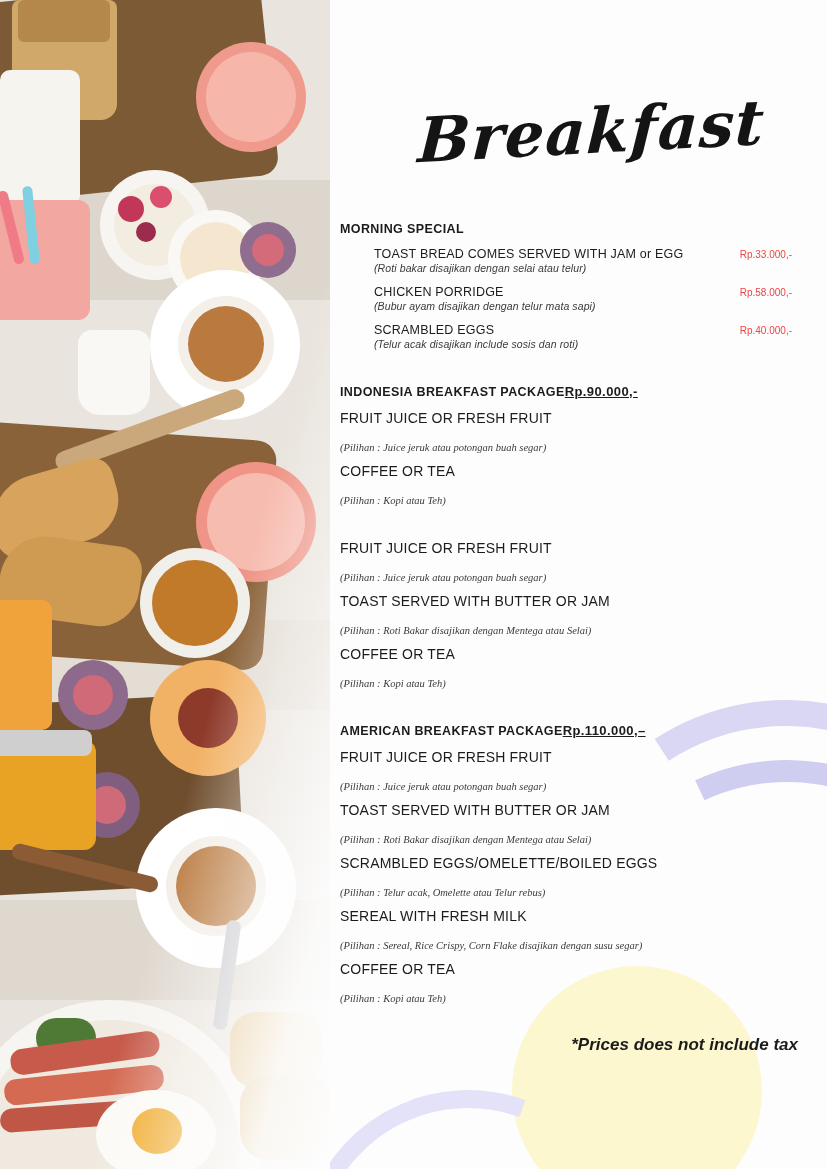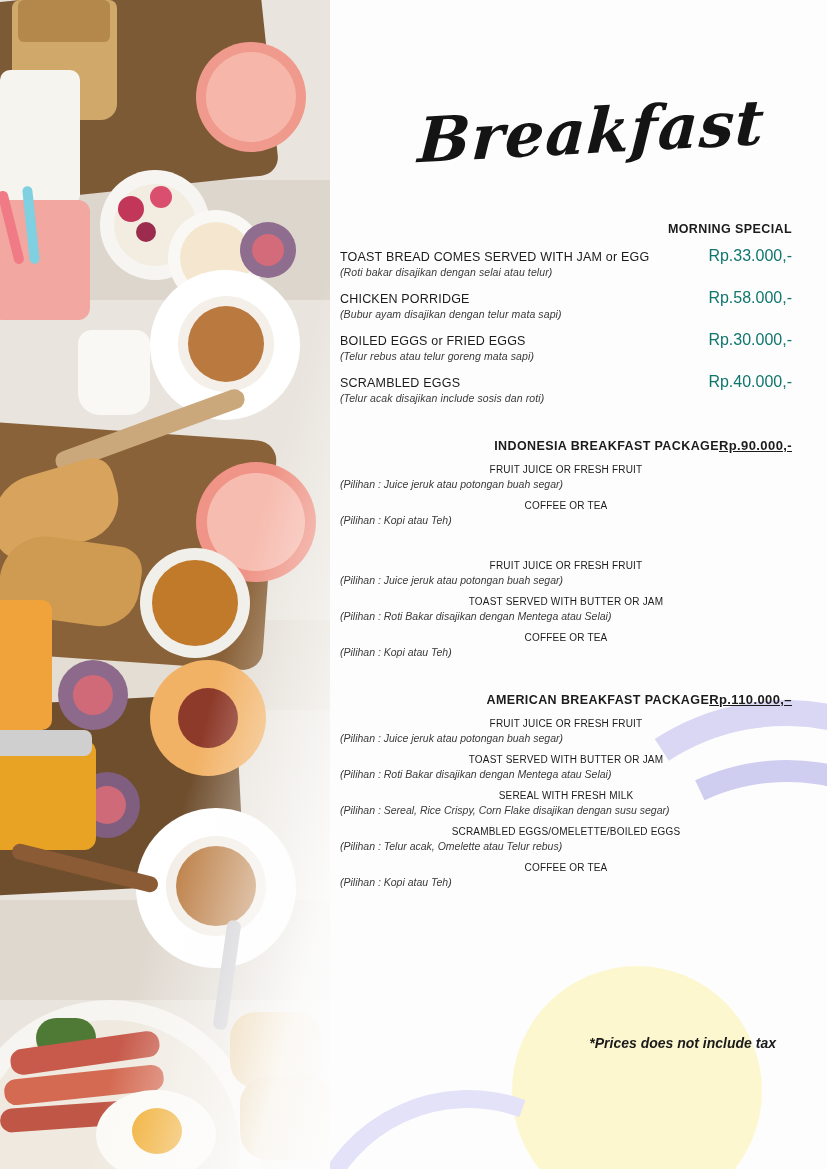--- a/index.html
+++ b/index.html
@@ -184,76 +184,76 @@
     position: absolute;
     left: 2px;
     top: 222px;
     width: 452px;
   }
 
   .section { margin-bottom: 22px; }
 
   .section-head {
     display: flex;
-    justify-content: flex-end;
+    justify-content: flex-start;
     align-items: baseline;
     font-weight: bold;
     font-size: 12.5px;
     letter-spacing: 0.4px;
     color: #1b1b1b;
     margin-bottom: 11px;
   }
   .section-head .price { font-size: 13px; font-weight: bold; text-decoration: underline; }
 
-  .item { margin-bottom: 11px; }
+  .item { margin-bottom: 11px; margin-left: 34px; }
   .item-row {
     display: flex;
     justify-content: space-between;
     align-items: baseline;
   }
   .item-name {
     font-size: 12.5px;
     color: #1b1b1b;
     letter-spacing: 0.2px;
   }
   .item-price {
-    font-size: 16px;
-    color: #0f766e;
+    font-size: 10px;
+    color: #ef4444;
     white-space: nowrap;
     padding-left: 10px;
   }
   .item-desc {
     font-size: 10.5px;
     font-style: italic;
     color: #3a3a3a;
     margin-top: 1px;
     letter-spacing: 0.1px;
   }
 
   .pkg-item { margin-bottom: 10px; }
   .pkg-name {
-    font-size: 10px;
+    font-size: 14px;
     color: #1b1b1b;
     letter-spacing: 0.2px;
-    text-align: center;
   }
   .pkg-desc {
     font-size: 10.5px;
     font-style: italic;
     color: #3a3a3a;
-    margin-top: 3px;
+    margin-top: 16px;
+    font-family: Liberation Serif, serif;
   }
 
   .spacer-lg { height: 12px; }
 
   .footnote {
     position: absolute;
-    right: 22px;
+    right: 0;
     top: 1035px;
-    font-size: 14px;
+    font-size: 17px;
     font-style: italic;
     font-weight: bold;
     color: #1b1b1b;
     text-align: center;
   }
 </style>
 </head>
 <body>
 
 <div class="page">
@@ -359,27 +359,20 @@
         </div>
         <div class="item">
           <div class="item-row">
             <span class="item-name">CHICKEN PORRIDGE</span>
             <span class="item-price">Rp.58.000,-</span>
           </div>
           <div class="item-desc">(Bubur ayam disajikan dengan telur mata sapi)</div>
         </div>
         <div class="item">
           <div class="item-row">
-            <span class="item-name">BOILED EGGS or FRIED EGGS</span>
-            <span class="item-price">Rp.30.000,-</span>
-          </div>
-          <div class="item-desc">(Telur rebus atau telur goreng mata sapi)</div>
-        </div>
-        <div class="item">
-          <div class="item-row">
             <span class="item-name">SCRAMBLED EGGS</span>
             <span class="item-price">Rp.40.000,-</span>
           </div>
           <div class="item-desc">(Telur acak disajikan include sosis dan roti)</div>
         </div>
       </div>
 
       <div class="spacer-lg"></div>
 
       <div class="section">
@@ -423,28 +416,28 @@
         </div>
         <div class="pkg-item">
           <div class="pkg-name">FRUIT JUICE OR FRESH FRUIT</div>
           <div class="pkg-desc">(Pilihan : Juice jeruk atau potongan buah segar)</div>
         </div>
         <div class="pkg-item">
           <div class="pkg-name">TOAST SERVED WITH BUTTER OR JAM</div>
           <div class="pkg-desc">(Pilihan : Roti Bakar disajikan dengan Mentega atau Selai)</div>
         </div>
         <div class="pkg-item">
+          <div class="pkg-name">SCRAMBLED EGGS/OMELETTE/BOILED EGGS</div>
+          <div class="pkg-desc">(Pilihan : Telur acak, Omelette atau Telur rebus)</div>
+        </div>
+        <div class="pkg-item">
           <div class="pkg-name">SEREAL WITH FRESH MILK</div>
           <div class="pkg-desc">(Pilihan : Sereal, Rice Crispy, Corn Flake disajikan dengan susu segar)</div>
         </div>
         <div class="pkg-item">
-          <div class="pkg-name">SCRAMBLED EGGS/OMELETTE/BOILED EGGS</div>
-          <div class="pkg-desc">(Pilihan : Telur acak, Omelette atau Telur rebus)</div>
-        </div>
-        <div class="pkg-item">
           <div class="pkg-name">COFFEE OR TEA</div>
           <div class="pkg-desc">(Pilihan : Kopi atau Teh)</div>
         </div>
       </div>
 
     </div>
 
     <div class="footnote">*Prices does not include tax</div>
   </div>
 

